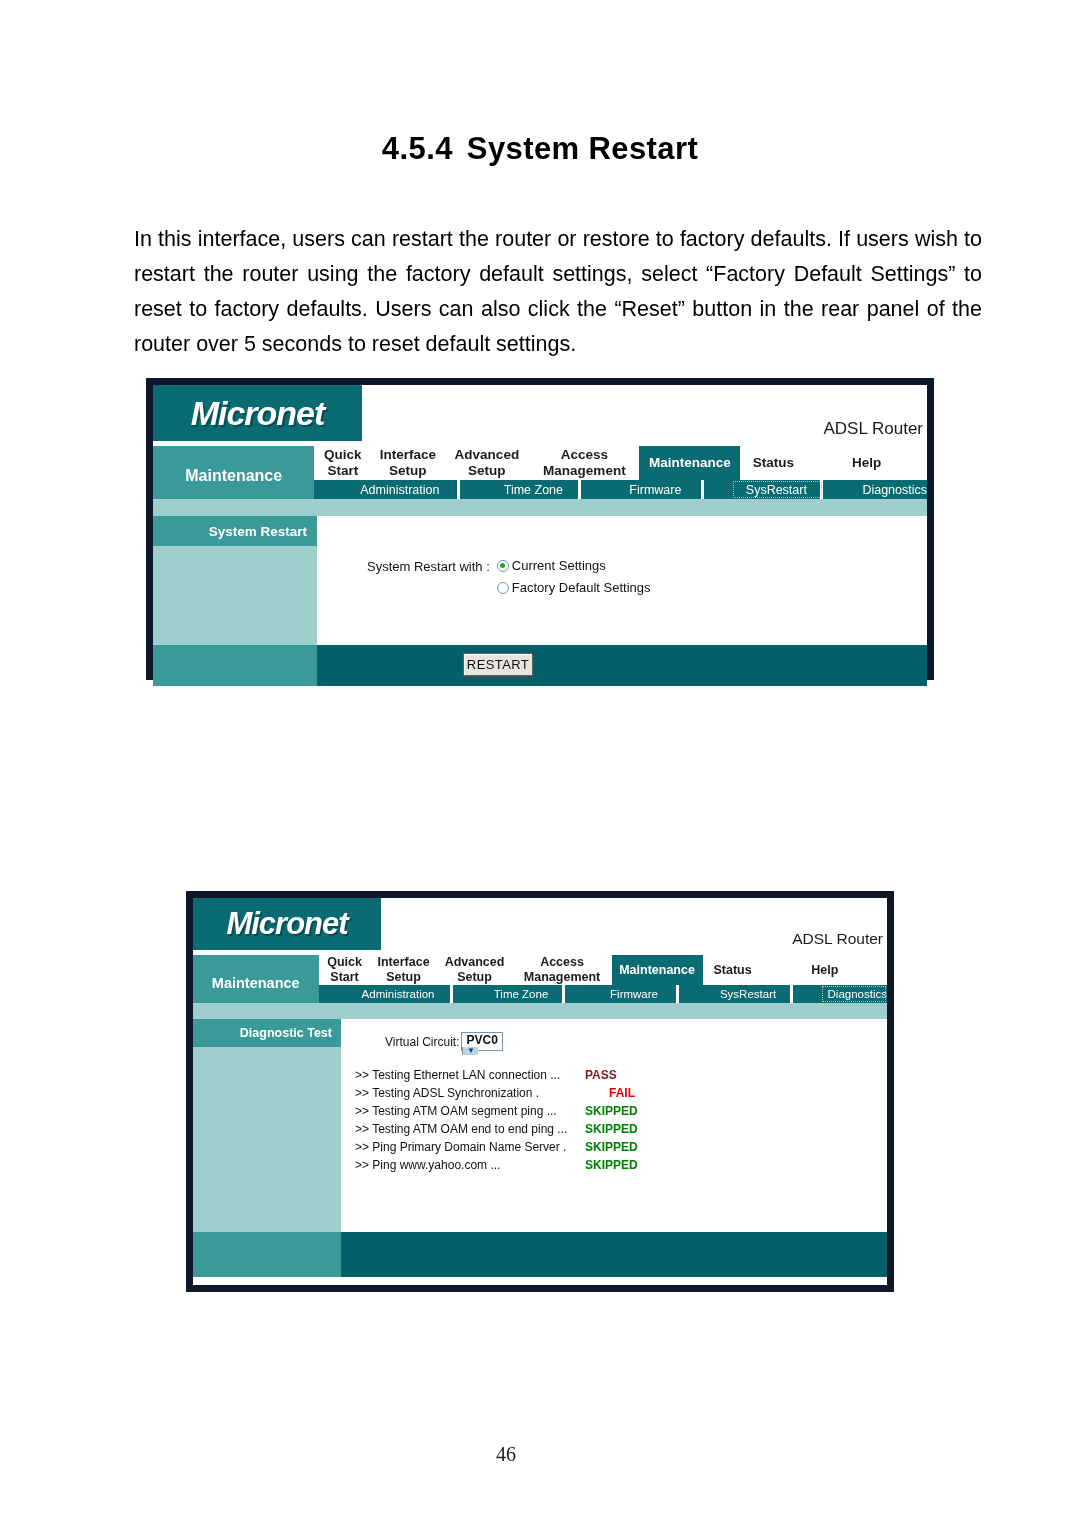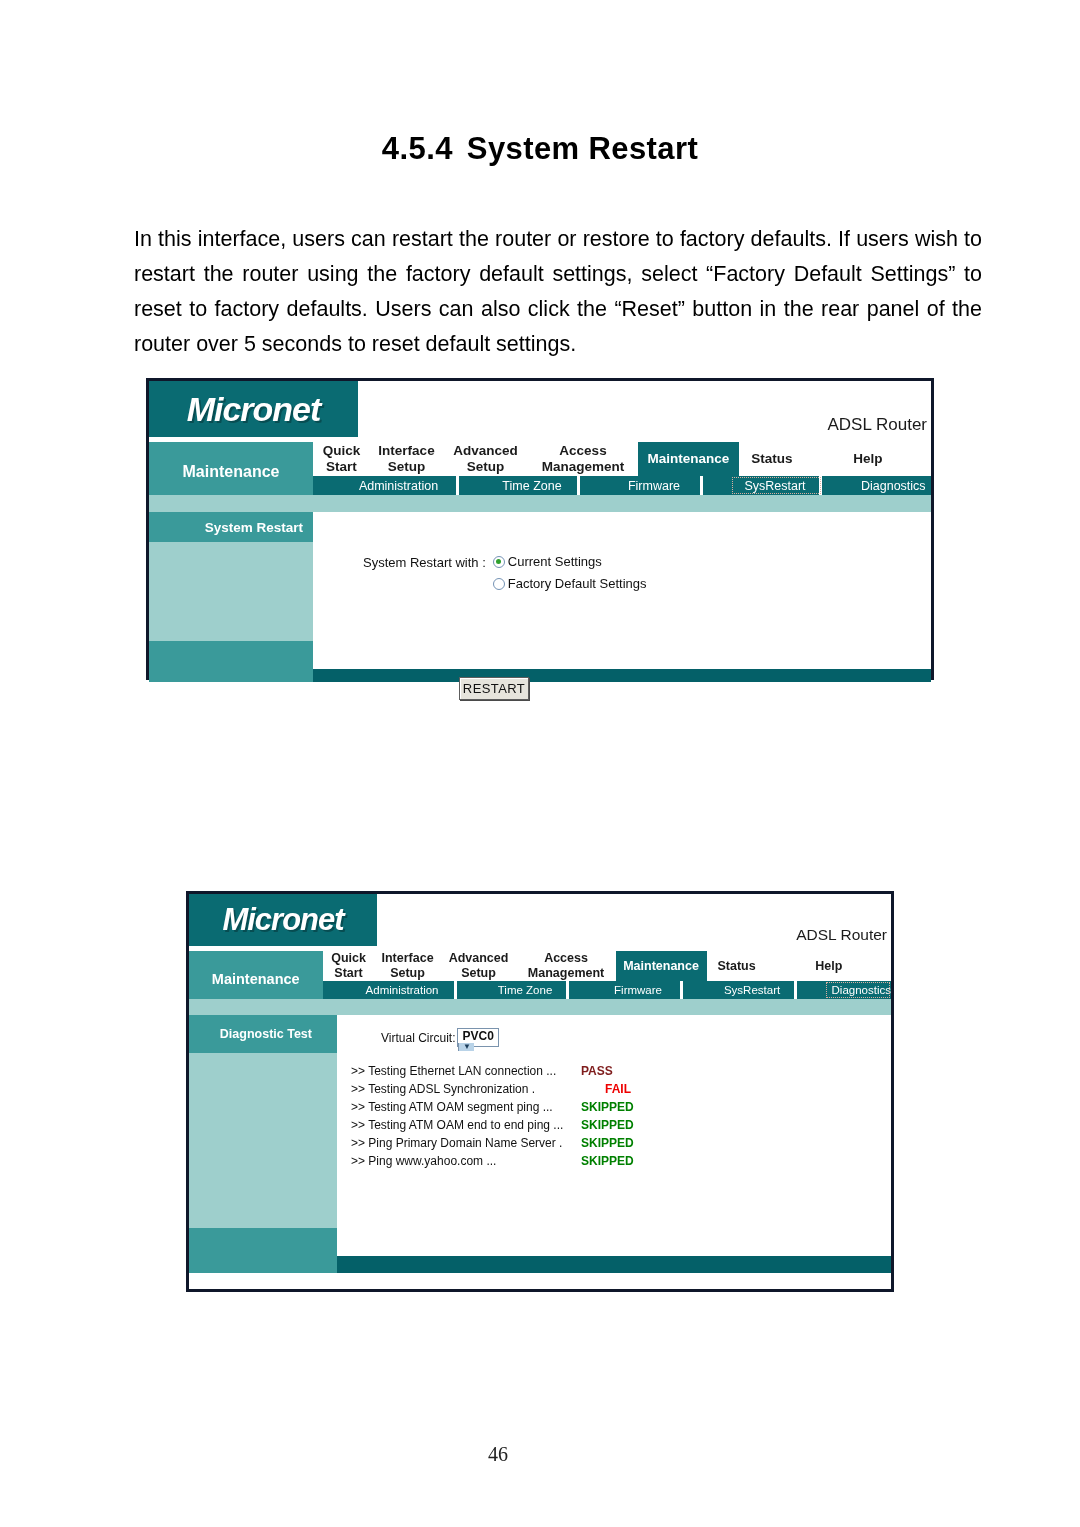--- a/index.html
+++ b/index.html
@@ -48,33 +48,33 @@
   #para-1 { top: 222px; }
   #para-2 {
     top: 822px;
     text-align: left;
   }
   #para-1 { text-align: justify; text-justify: inter-word; }
 
   .page-number {
     position: absolute;
     top: 1443px;
-    left: 8px;
+    left: 16px;
     width: 980px;
     text-align: center;
     font-family: "Liberation Serif", serif;
     font-size: 20px;
     color: #222;
   }
 
   
   .shot {
     position: absolute;
     background: #ffffff;
-    border: 3px solid #0f172a;
+    border: 7px solid #0f172a;
     box-sizing: border-box;
     font-family: "Liberation Sans", sans-serif;
   }
   #shot-sysrestart {
     left: 146px;
     top: 378px;
     width: 788px;
     height: 302px;
   }
   #shot-diagnostics {
@@ -221,21 +221,20 @@
     box-sizing: border-box;
   }
 
   
   .foot-row { display: flex; align-items: stretch; }
   .foot-left { background: #3a9a9a; }
   .foot-right {
     flex: 1;
     background: #046068;
     position: relative;
-    margin-top: 28px;
   }
 
   
   .form-line {
     display: flex;
     align-items: flex-start;
     color: #111;
     white-space: nowrap;
   }
   .form-label { text-align: right; }
@@ -445,21 +444,21 @@
       </div>
     </div>
 
     <div class="strip-row" style="height:16px;">
       <div class="strip-left" style="width:148px;"></div>
       <div class="strip-right"></div>
     </div>
 
     <div class="body-row" style="height:213px;">
       <div class="panel-col" style="width:148px;">
-        <div class="panel-title" style="height:38px;padding-right:25px;font-size:12.5px;">Diagnostic Test</div>
+        <div class="panel-title" style="height:28px;padding-right:9px;font-size:12.5px;">Diagnostic Test</div>
         <div class="panel-fill"></div>
       </div>
       <div class="content-col">
 
         <div class="form-line" style="position:absolute;left:44px;top:13px;font-size:12px;align-items:center;">
           <span>Virtual Circuit:</span>
           <span class="select" style="height:19px;font-size:12px;">
             <span class="val">PVC0</span>
             <span class="arrow">▼</span>
           </span>

